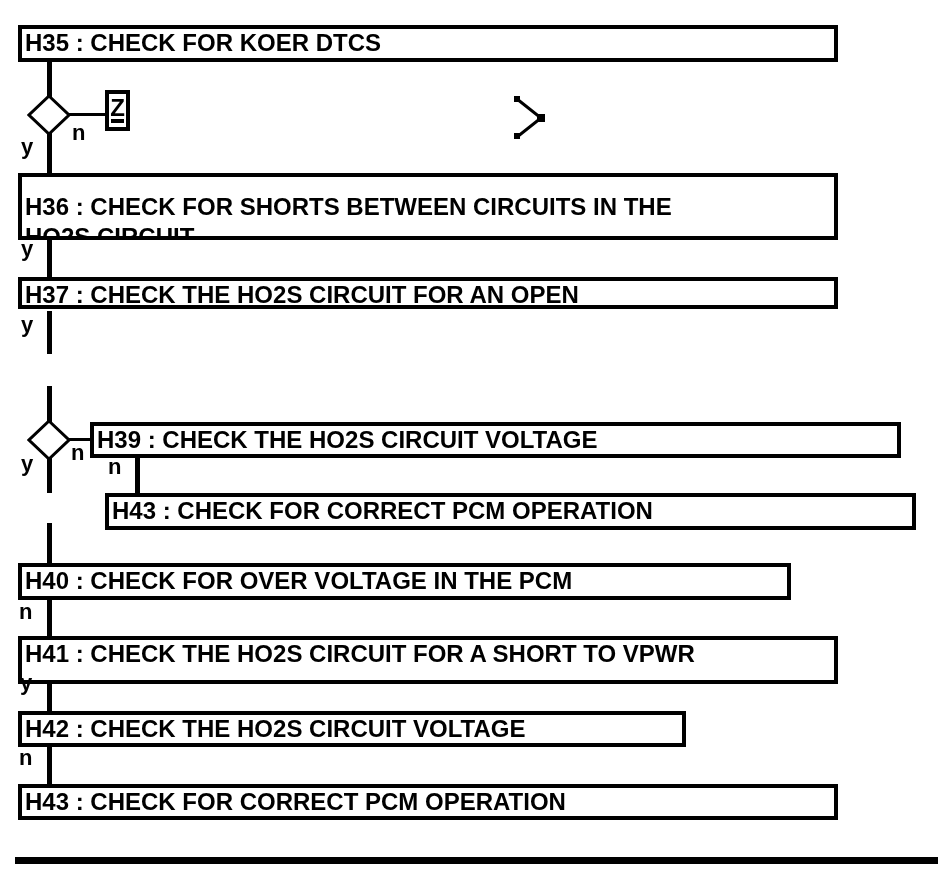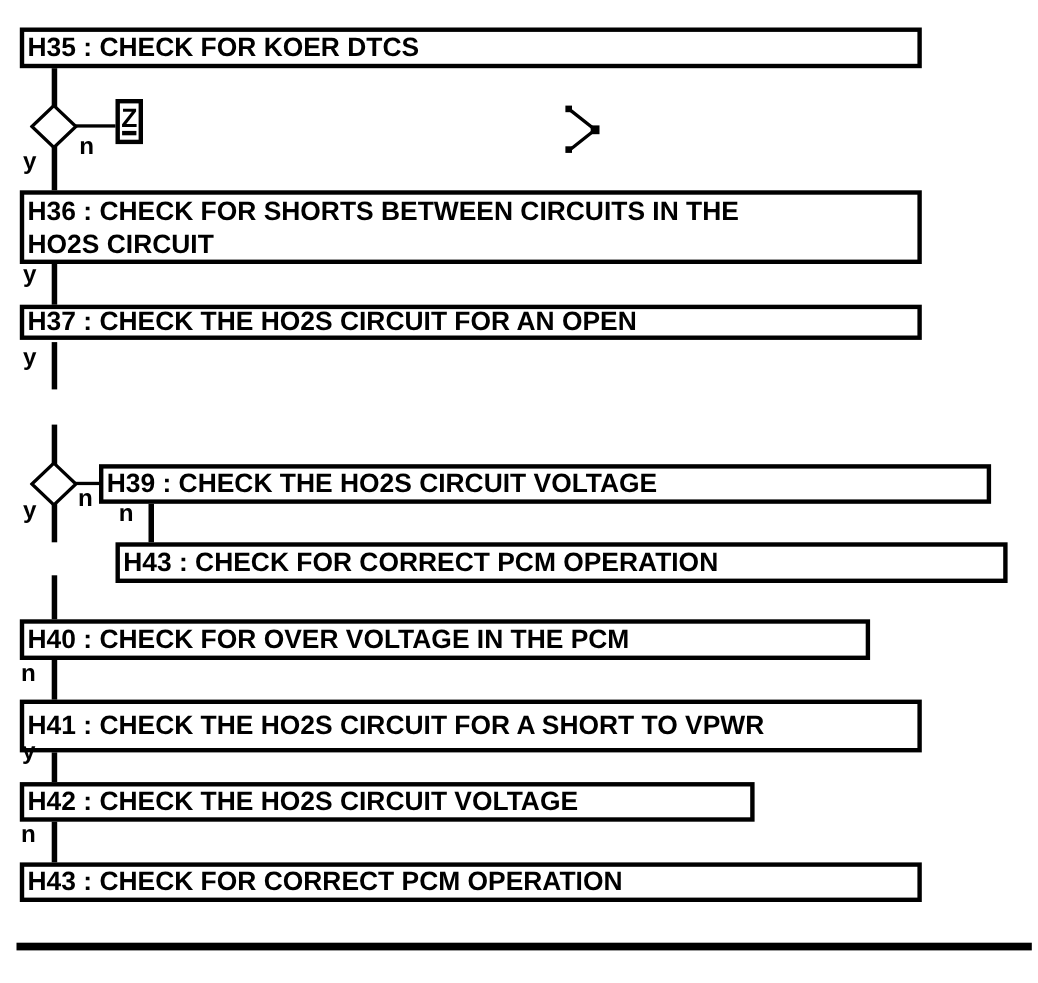--- a/index.html
+++ b/index.html
@@ -4,22 +4,22 @@
 <style>
   html,body{margin:0;padding:0;background:#ffffff;}
   .canvas{
     position:relative;width:944px;height:894px;background:#ffffff;
     font-family:"Liberation Sans",sans-serif;color:#000;overflow:hidden;
   }
   .node{
     position:absolute;box-sizing:border-box;border:4px solid #000;background:#fff;
     font-weight:bold;font-size:24px;white-space:nowrap;overflow:hidden;padding-left:3px;
   }
-  .single{display:flex;align-items:center;}
-  .multi{line-height:30px;padding-top:1px;}
+  .single{display:flex;}
+  .multi{line-height:30px;padding-top:15px;}
   .vline{position:absolute;left:47px;width:5px;background:#000;}
   .hline{position:absolute;height:3px;background:#000;}
   .elabel{
     position:absolute;font-weight:bold;font-size:22px;line-height:22px;
     font-family:"Liberation Sans",sans-serif;
   }
   .diamond{position:absolute;}
   .zbox{
     position:absolute;left:105px;top:90px;width:25px;height:41px;box-sizing:border-box;
     border:4px solid #000;background:#fff;display:flex;flex-direction:column;

